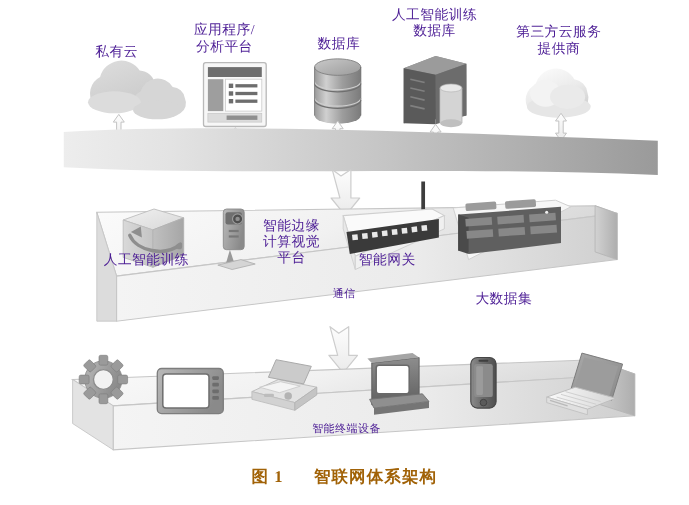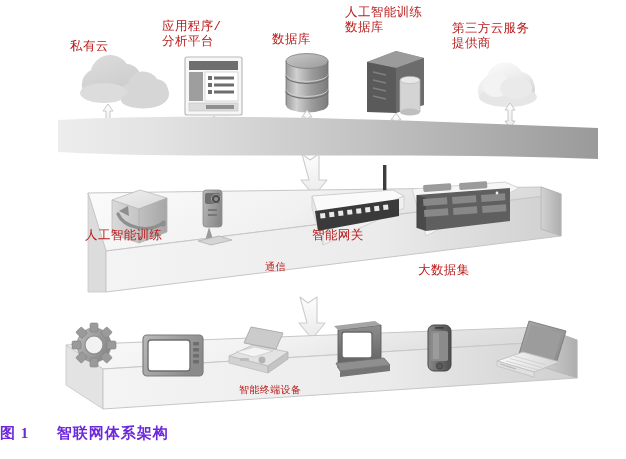--- a/index.html
+++ b/index.html
@@ -13,40 +13,40 @@
     position:relative;
     width:626px;
     height:459px;
     overflow:hidden;
     background:#ffffff;
   }
   #svg-root{position:absolute;left:0;top:0;width:626px;height:459px;}
 
   .lbl{
     position:absolute;
-    font-family:Liberation Mono, monospace;
-    color:#b91c1c;
-    text-align:left;
+    font-family:Liberation Serif, serif;
+    color:#4c1d95;
+    text-align:center;
     line-height:1.16;
     white-space:pre-line;
     letter-spacing:.4px;
     pointer-events:none;
   }
   .lbl-top{font-size:12.5px;}
   .lbl-mid{font-size:12.5px;}
   .lbl-band{font-size:10px;}
   .caption{
     position:absolute;
     left:0; right:0;
     top:424px;
-    text-align:left;
+    text-align:center;
     font-family:"Liberation Serif","DejaVu Serif",serif;
     font-weight:bold;
     font-size:15px;
-    color:#6d28d9;
+    color:#a16207;
     letter-spacing:1px;
   }
   .caption .num{margin-right:2px;}
   .caption .gap{display:inline-block;width:16px;}
 </style>
 </head>
 <body>
 
 <div id="figure">
 
@@ -364,25 +364,28 @@
   <div class="lbl lbl-top" style="left:70px;  top:40px;  width:72px;">私有云</div>
   <div class="lbl lbl-top" style="left:162px; top:20px;  width:84px;">应用程序/
 分析平台</div>
   <div class="lbl lbl-top" style="left:272px; top:33px;  width:72px;">数据库</div>
   <div class="lbl lbl-top" style="left:345px; top:6px;   width:100px;">人工智能训练
 数据库</div>
   <div class="lbl lbl-top" style="left:452px; top:22px;  width:112px;">第三方云服务
 提供商</div>
 
   <div class="lbl lbl-mid" style="left:85px;  top:229px; width:96px;">人工智能训练</div>
+  <div class="lbl lbl-mid" style="left:228px; top:198px; width:74px;">智能边缘
+计算视觉
+平台</div>
   <div class="lbl lbl-mid" style="left:312px; top:229px; width:80px;">智能网关</div>
   <div class="lbl lbl-mid" style="left:418px; top:226px; width:80px;margin-top:38px;">大数据集</div>
   <div class="lbl lbl-band" style="left:265px; top:262px; width:96px;">通信</div>
 
-  <div class="lbl lbl-band" style="left:239px; top:385px; width:120px;">智能终端设备</div>
+  <div class="lbl lbl-band" style="left:255px; top:385px; width:120px;">智能终端设备</div>
 
   <div class="caption">
     <span class="num">图 1</span>
     <span class="gap"></span>
     <span>智联网体系架构</span>
   </div>
 
 </div>
 
 </body></html>

